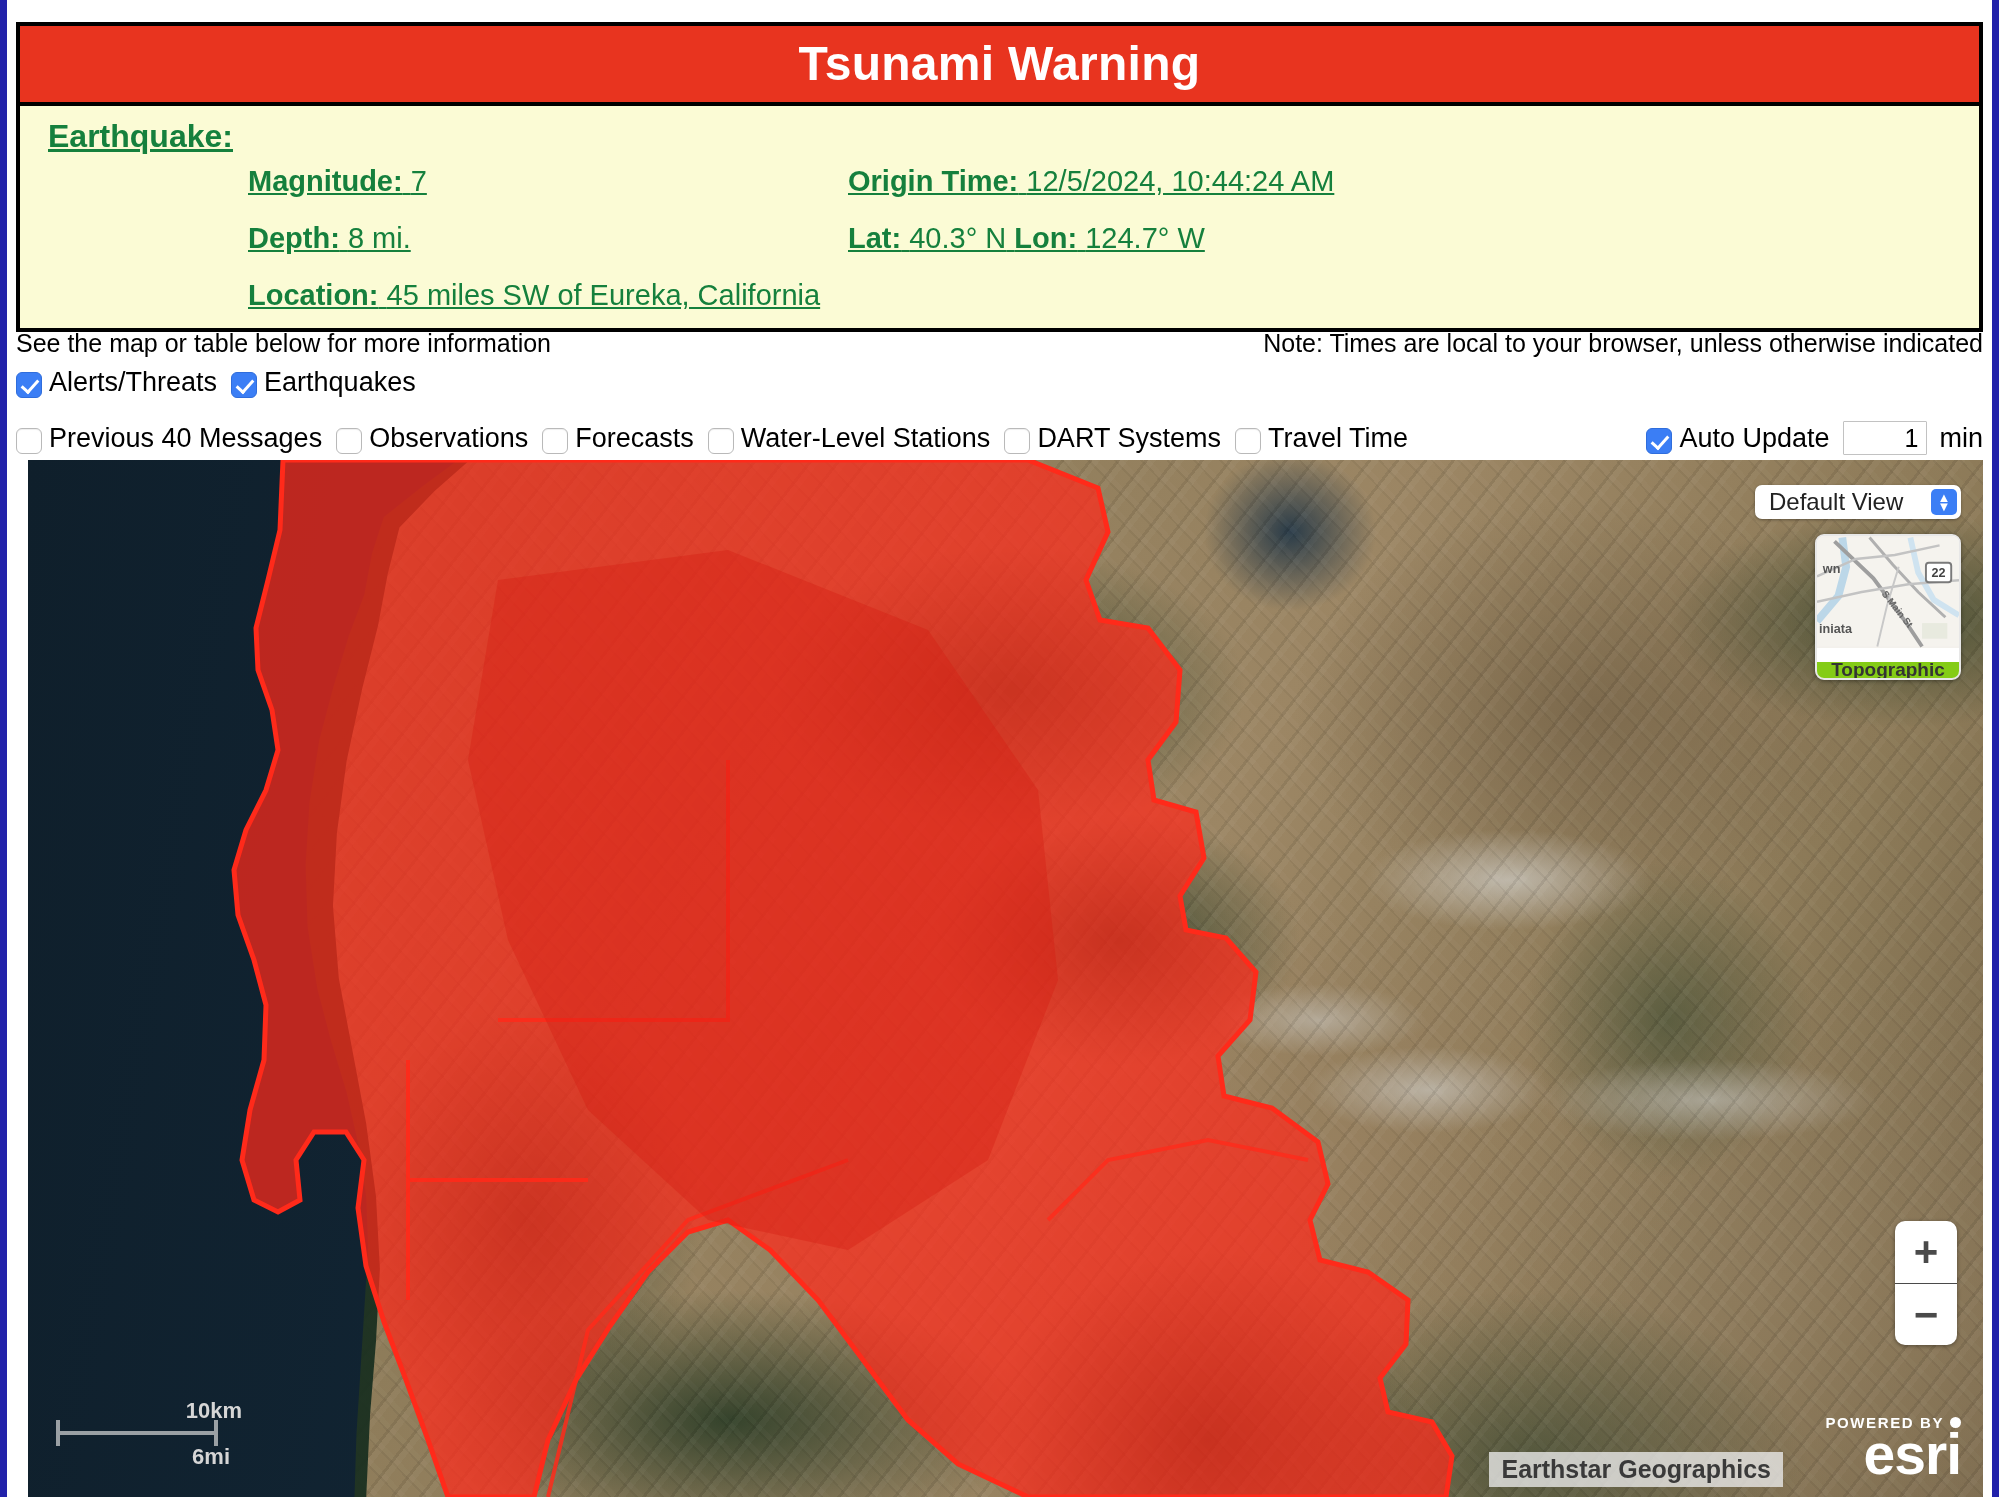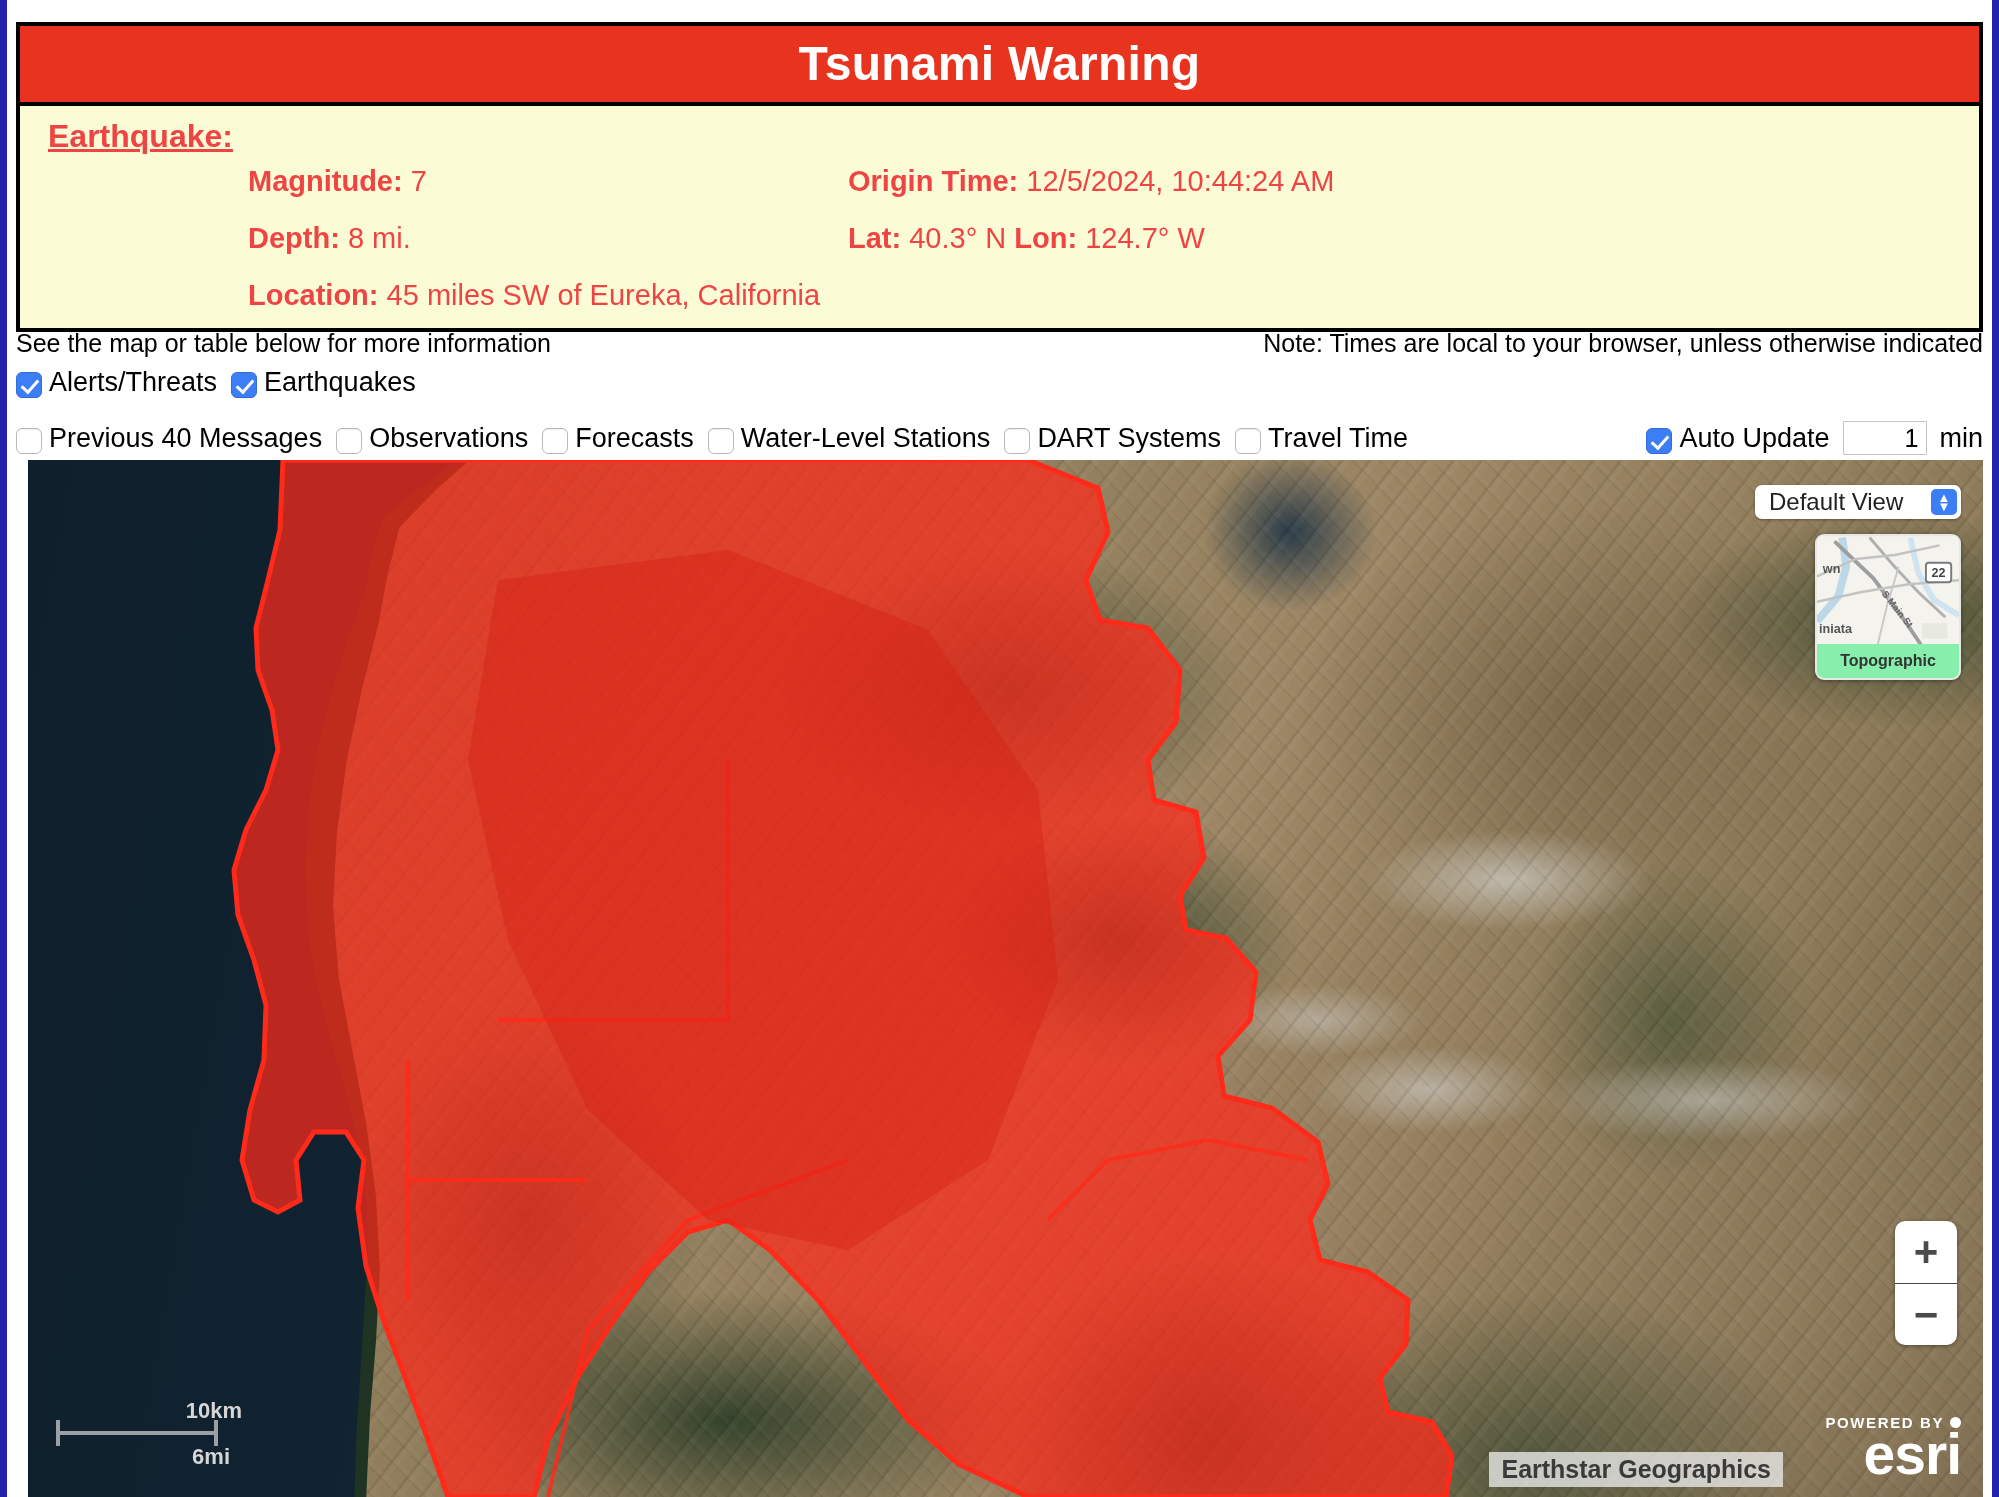--- a/index.html
+++ b/index.html
@@ -41,21 +41,22 @@
   }
   #alert-banner .title {
     color: #ffffff;
     font-size: 48px;
     font-weight: bold;
     letter-spacing: 0.3px;
     line-height: 1;
   }
   #quake-body {
     padding: 12px 0 0 28px;
-    color: #ef4444;
+    color: #15803d;
+    text-decoration: underline;
   }
   #quake-heading {
     font-size: 32px;
     font-weight: bold;
     text-decoration: underline;
     margin-bottom: 10px;
   }
   .quake-grid {
     display: grid;
     grid-template-columns: 600px auto;
@@ -242,24 +243,24 @@
     overflow: hidden;
     border: 2px solid #e7e7e7;
   }
   #thumb-img {
     position: absolute; left: 0; top: 0; right: 0; height: 112px;
     background: #f3f1ec;
     overflow: hidden;
   }
   #thumb-img svg { width: 100%; height: 100%; display:block; }
   #thumb-label {
-    position: absolute; left: 0; right: 0; bottom: 0; height: 34px;
-    background: #86efac;
+    position: absolute; left: 0; right: 0; bottom: 0; height: 16px;
+    background: #84cc16;
     display: flex; align-items: center; justify-content: center;
-    font-size: 16px; font-weight: bold; color: #333;
+    font-size: 19px; font-weight: bold; color: #333;
   }
   #zoom-ctrl {
     position: absolute;
     right: 26px; bottom: 152px;
     width: 62px; height: 124px;
     background: #ffffff;
     border-radius: 10px;
     box-shadow: 0 1px 4px rgba(0,0,0,.4);
     overflow: hidden;
   }

